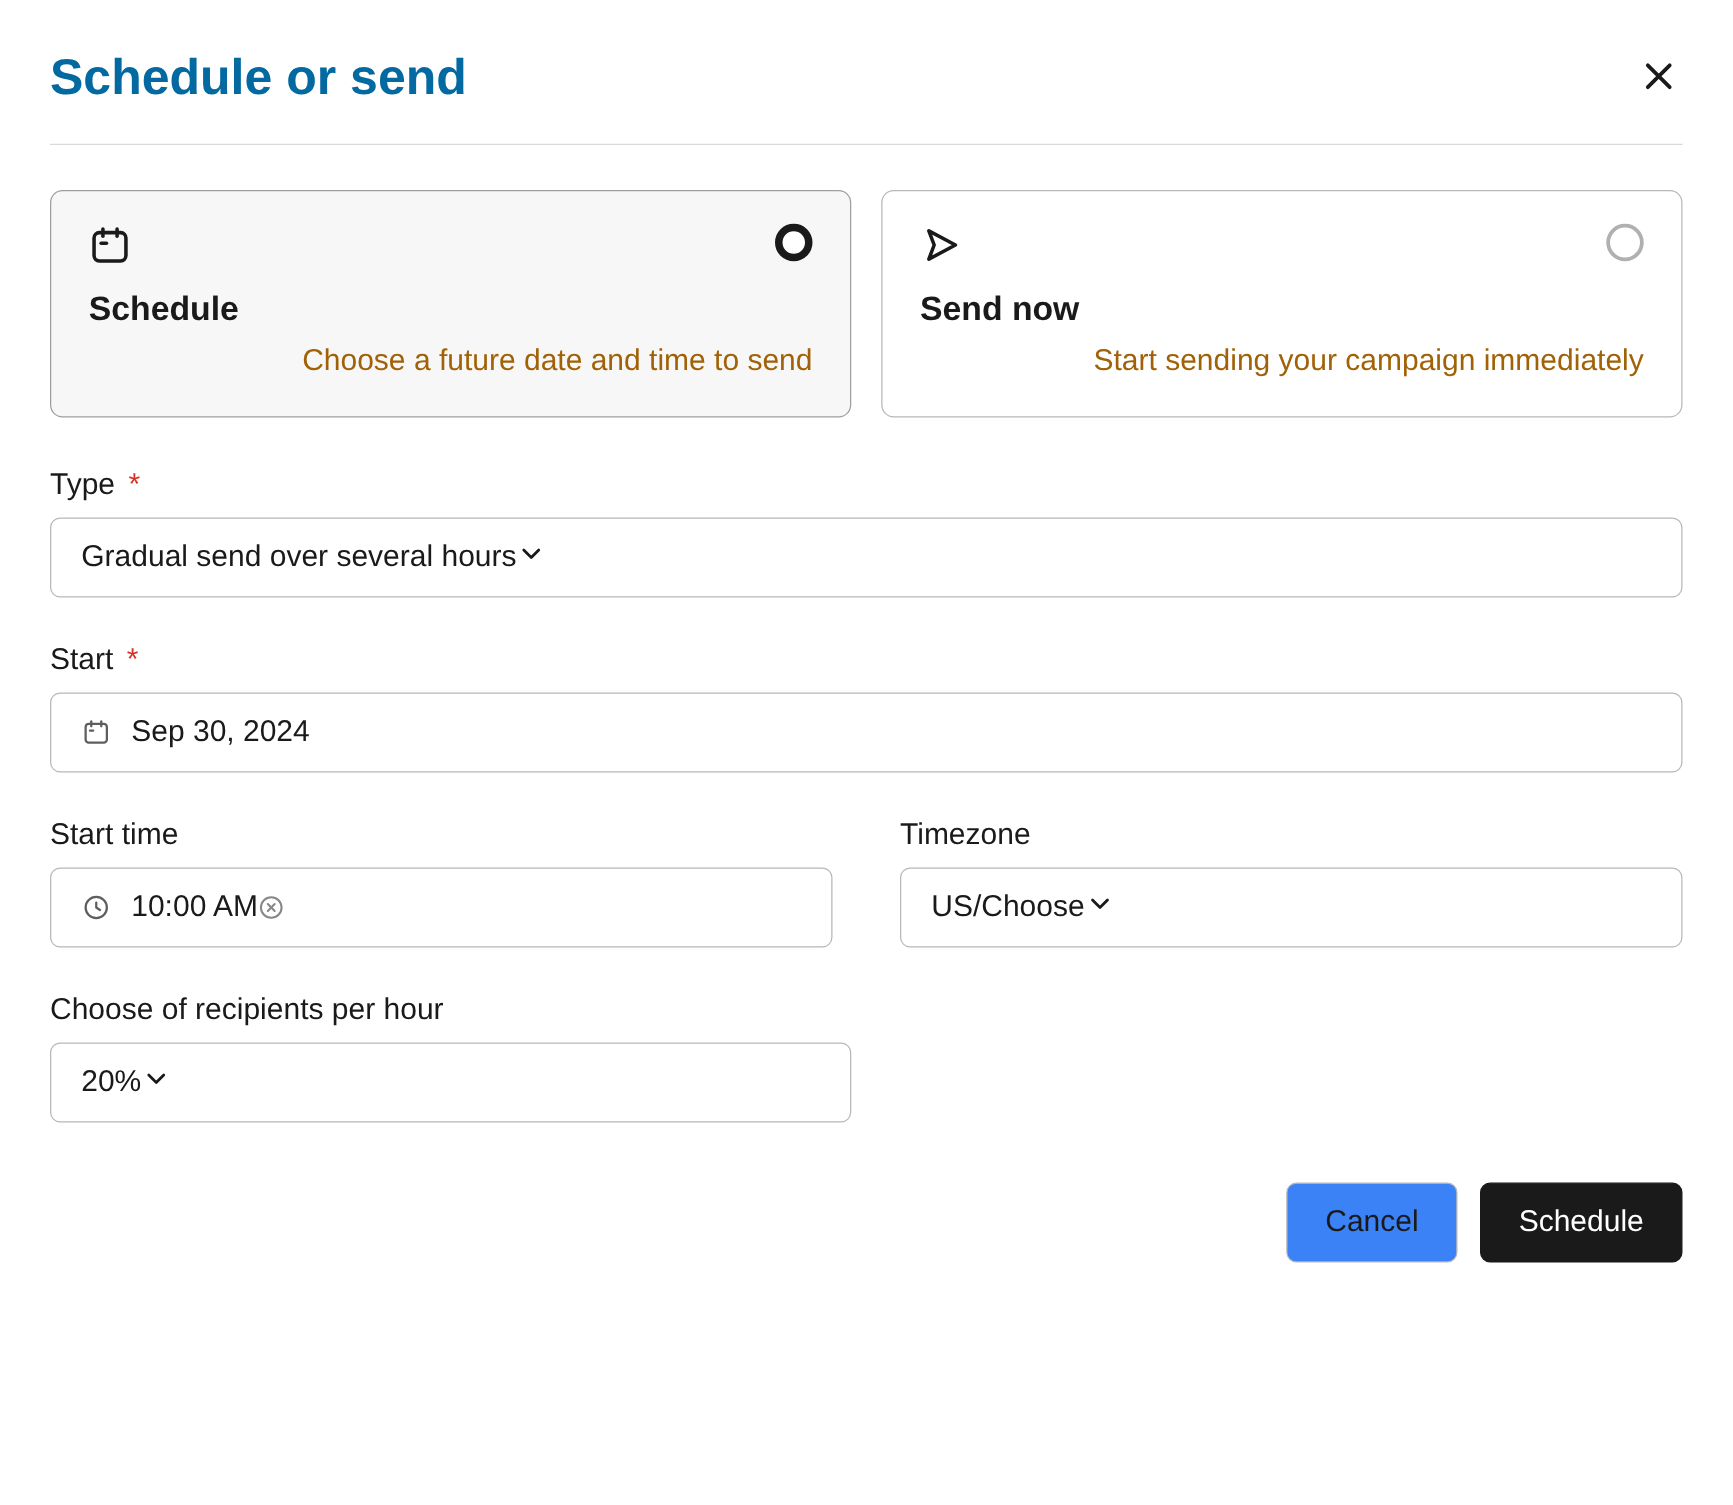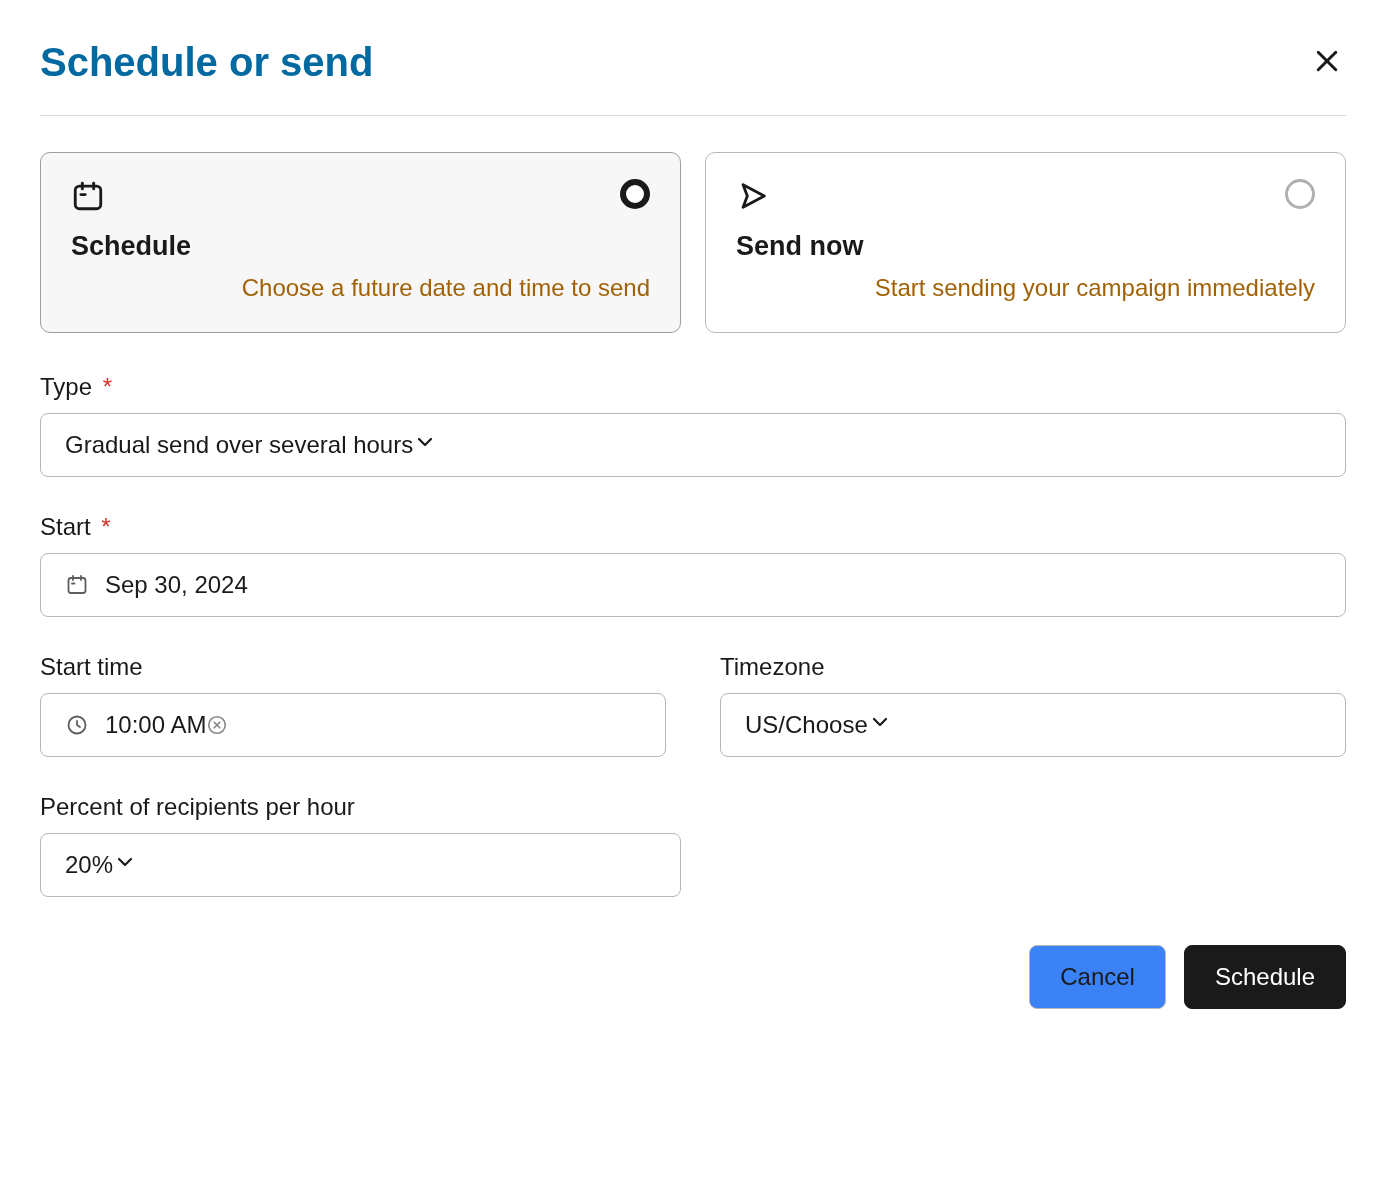--- a/index.html
+++ b/index.html
@@ -282,21 +282,21 @@
         <span class="chevron">
           <svg width="24" height="24" viewBox="0 0 24 24" fill="none" stroke="currentColor" stroke-width="2.2" stroke-linecap="round" stroke-linejoin="round">
               <polyline points="6 9 12 15 18 9"></polyline>
             </svg>
         </span>
       </div>
     </div>
   </div>
 
   <div class="form-group half">
-    <label class="label">Percent of recipients per hour</label>
+    <label class="label">Choose of recipients per hour</label>
     <div class="select-control">
       <span>20%</span>
       <span class="chevron">
         <svg width="24" height="24" viewBox="0 0 24 24" fill="none" stroke="currentColor" stroke-width="2.2" stroke-linecap="round" stroke-linejoin="round">
             <polyline points="6 9 12 15 18 9"></polyline>
           </svg>
       </span>
     </div>
   </div>
 

